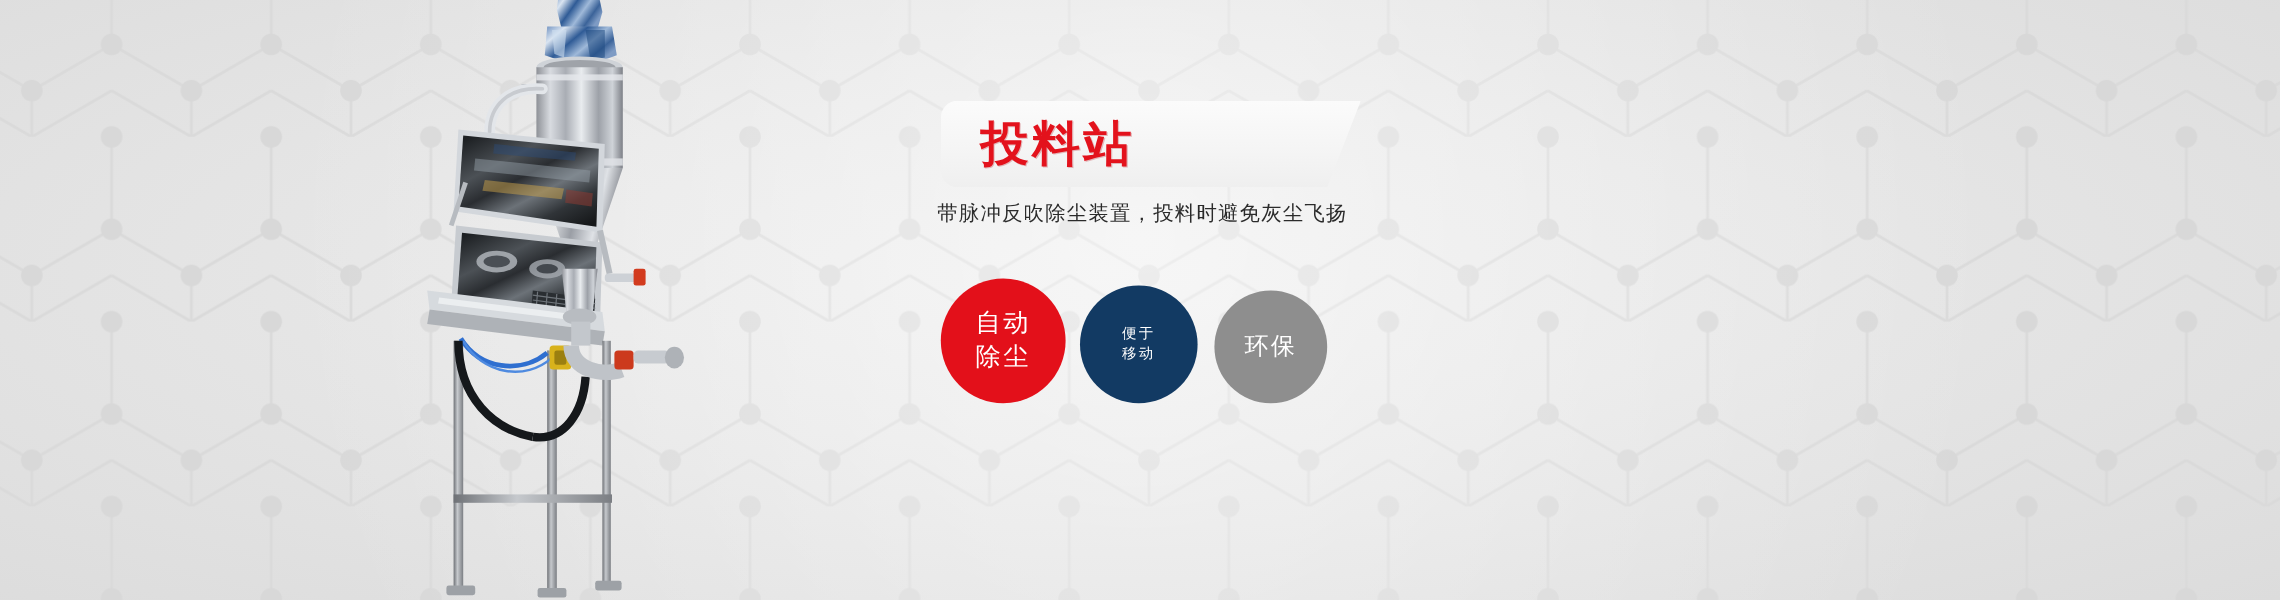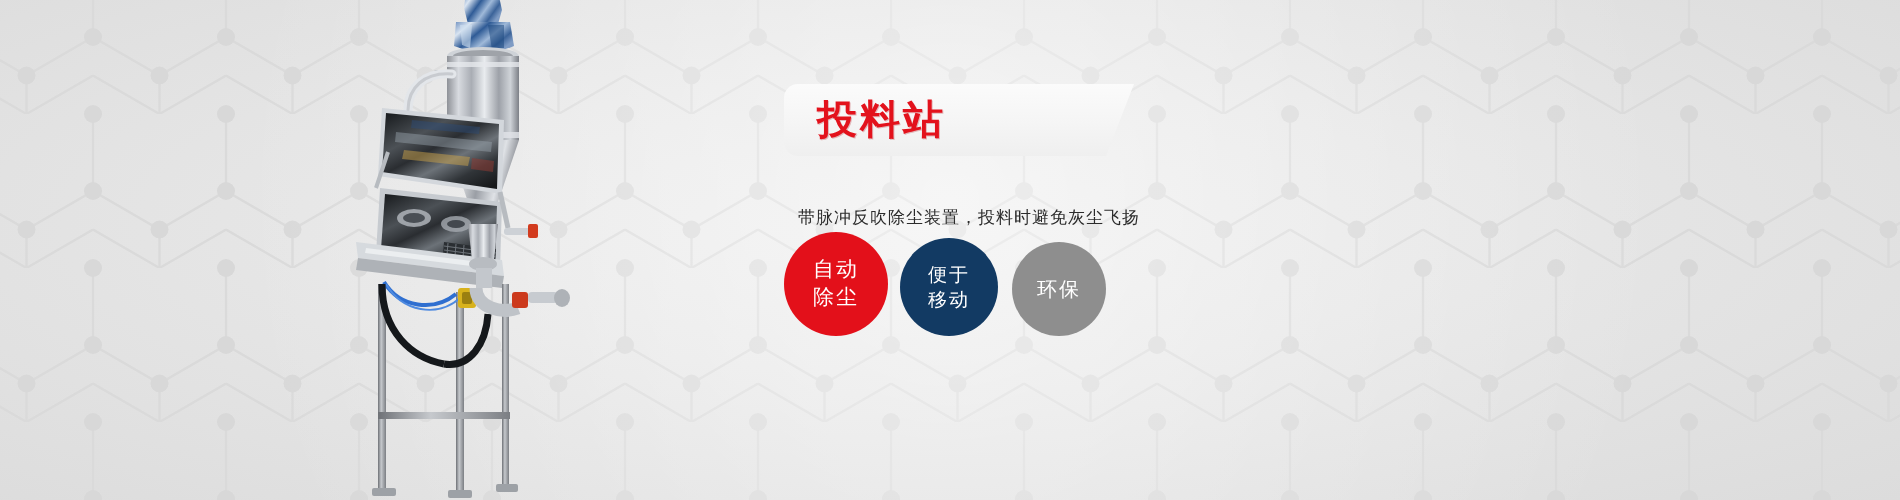--- a/index.html
+++ b/index.html
@@ -80,28 +80,27 @@
     font-size:40px;
     font-weight:bold;
     letter-spacing:3px;
     color:#e3121c;
     text-shadow:1px 1px 0 rgba(170,0,10,0.25);
     white-space:nowrap;
   }
 
   .subtitle {
     position:absolute;
-    left:28px;
+    left:11px;
     top:106px;
     font-family:"DejaVu Serif", serif;
     font-size:17px;
     color:#2b2b2b;
     letter-spacing:1px;
     white-space:nowrap;
-    margin-top:40px;
   }
 
   
   .features {
     position:absolute;
     left:14px;
     top:172px;
     display:flex;
     align-items:flex-end;
   }
@@ -123,21 +122,21 @@
   .feature-0 {
     width:104px; height:104px;
     background:#e3101a;
     font-size:21px;
     margin-right:12px;
     z-index:3;
   }
   .feature-1 {
     width:98px; height:98px;
     background:#123a63;
-    font-size:19px;
+    font-size:12px;
     margin-right:14px;
     z-index:2;
   }
   .feature-2 {
     width:94px; height:94px;
     background:#8e8e8e;
     font-size:20px;
     z-index:1;
   }
 </style>

